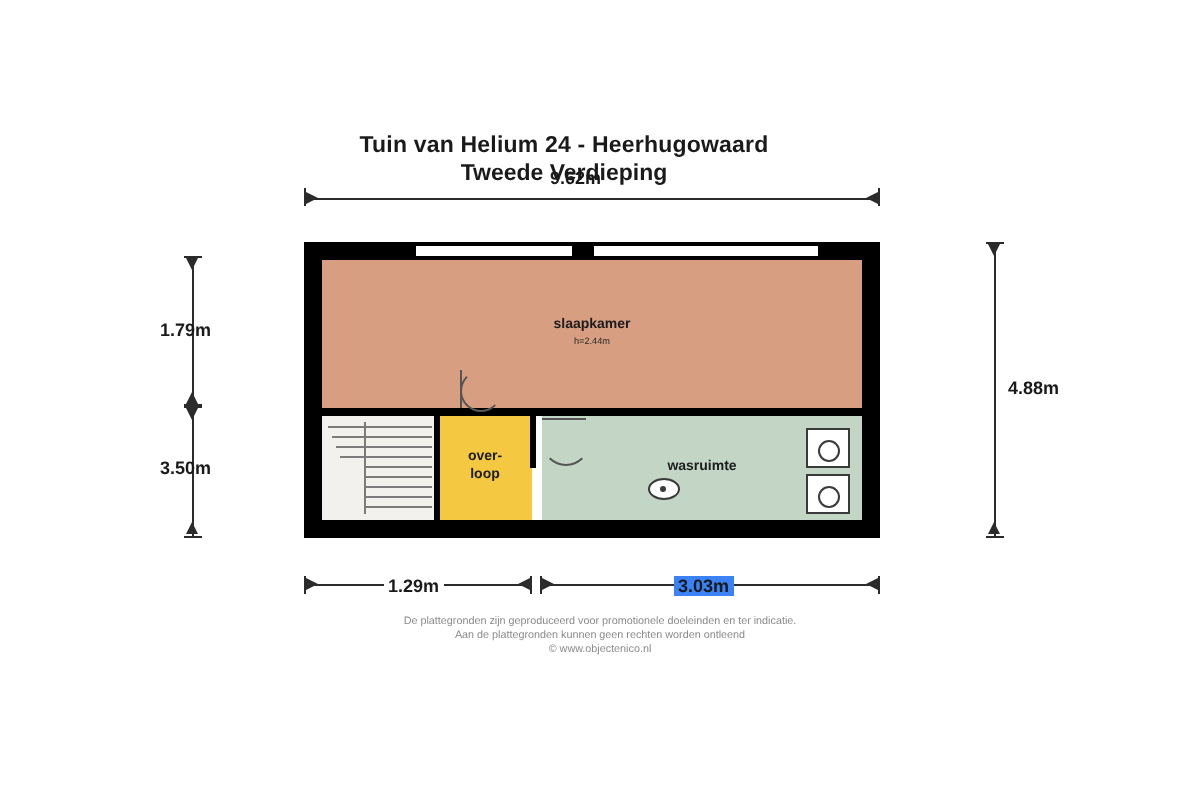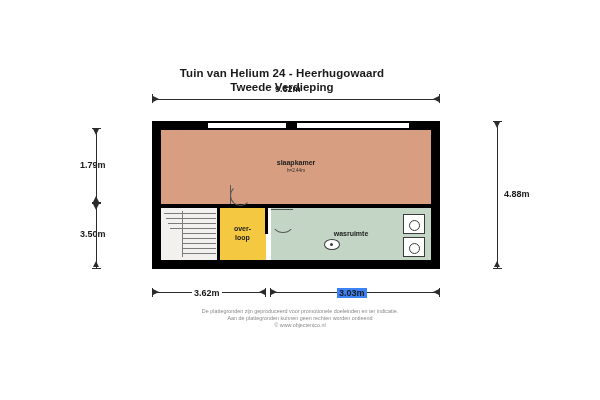--- a/index.html
+++ b/index.html
@@ -242,21 +242,21 @@
   <div class="tick-h" style="left:92px; top:268px;"></div>
   <div class="arrow arrow-down" style="left:93px; top:204px;"></div>
   <div class="arrow arrow-up" style="left:93px; top:261px;"></div>
   <div class="dim-label" style="left:80px; top:229px;">3.50m</div>
 
   <div class="dim-line-h" style="left:152px; top:292px; width:114px;"></div>
   <div class="tick-v" style="left:152px; top:288px;"></div>
   <div class="tick-v" style="left:265px; top:288px;"></div>
   <div class="arrow arrow-right" style="left:153px; top:289px;"></div>
   <div class="arrow arrow-left" style="left:259px; top:289px;"></div>
-  <div class="dim-label" style="left:192px; top:288px; background:#fff; padding:0 2px;">3.62m</div>
+  <div class="dim-label" style="left:192px; top:288px; background:#fff; padding:0 2px;">1.29m</div>
 
   <div class="dim-line-h" style="left:270px; top:292px; width:170px;"></div>
   <div class="tick-v" style="left:270px; top:288px;"></div>
   <div class="tick-v" style="left:439px; top:288px;"></div>
   <div class="arrow arrow-right" style="left:271px; top:289px;"></div>
   <div class="arrow arrow-left" style="left:433px; top:289px;"></div>
   <div class="dim-label" style="left:337px; top:288px; background:#3b82f6; padding:0 2px;">3.03m</div>
 
   <div id="plan">
 

